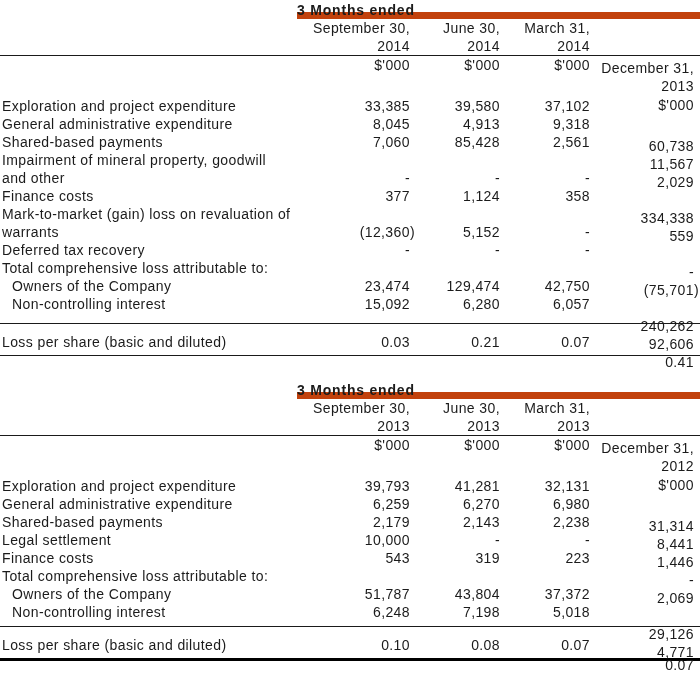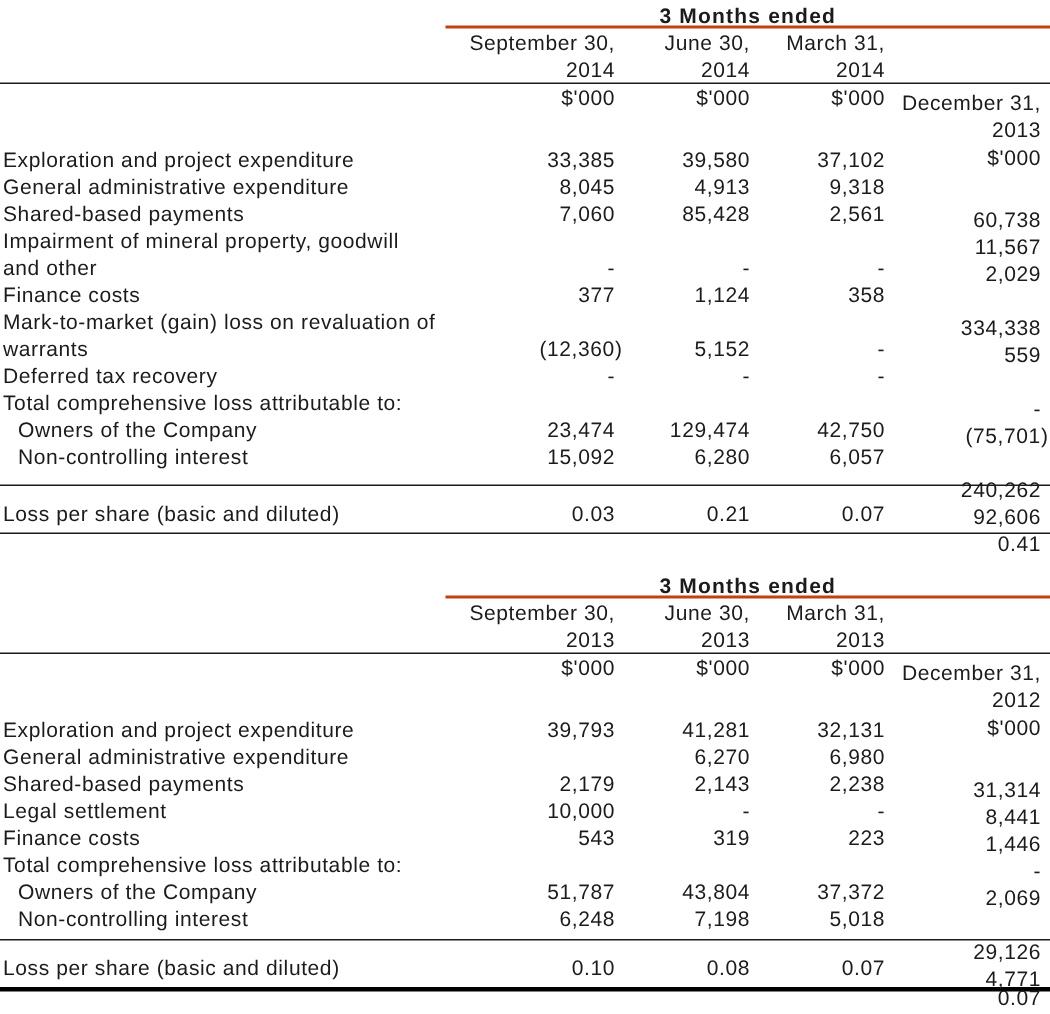--- a/index.html
+++ b/index.html
@@ -14,22 +14,22 @@
     letter-spacing:0.4px;
     padding-top:2px;
     overflow:hidden;
   }
   .fin-table{width:700px;}
   .t2{margin-top:26px;}
 
   .period-row{display:flex;height:17px;line-height:16px;}
   .period-spacer{width:297px;}
   .period-cell{
-    flex:1;text-align:center;font-weight:bold;letter-spacing:0.8px;
-    border-bottom:2px solid #c2410c;
+    flex:1;text-align:left;font-weight:bold;letter-spacing:0.8px;
+    border-bottom:7px solid #c2410c;
   }
 
   .row{display:flex;height:18px;line-height:18px;}
   .units-row{border-top:1px solid #1a1a1a;height:19px;line-height:19px;}
   .c{box-sizing:border-box;white-space:nowrap;overflow:visible;}
   .c-label{flex:1;text-align:left;padding-left:2px;}
   .num{text-align:right;padding-right:6px;}
   .c1{width:119px;}
   .c2{width:90px;}
   .c3{width:90px;}
@@ -232,20 +232,21 @@
     <div class="row">
       <div class="c c-label">Exploration and project expenditure</div>
       <div class="c num c1">39,793</div>
       <div class="c num c2">41,281</div>
       <div class="c num c3">32,131</div>
       <div class="c num c4">31,314</div>
     </div>
 
     <div class="row">
       <div class="c c-label">General administrative expenditure</div>
+      <div class="c num c1">6,259</div>
       <div class="c num c2">6,270</div>
       <div class="c num c3">6,980</div>
       <div class="c num c4">8,441</div>
     </div>
 
     <div class="row">
       <div class="c c-label">Shared-based payments</div>
       <div class="c num c1">2,179</div>
       <div class="c num c2">2,143</div>
       <div class="c num c3">2,238</div>

